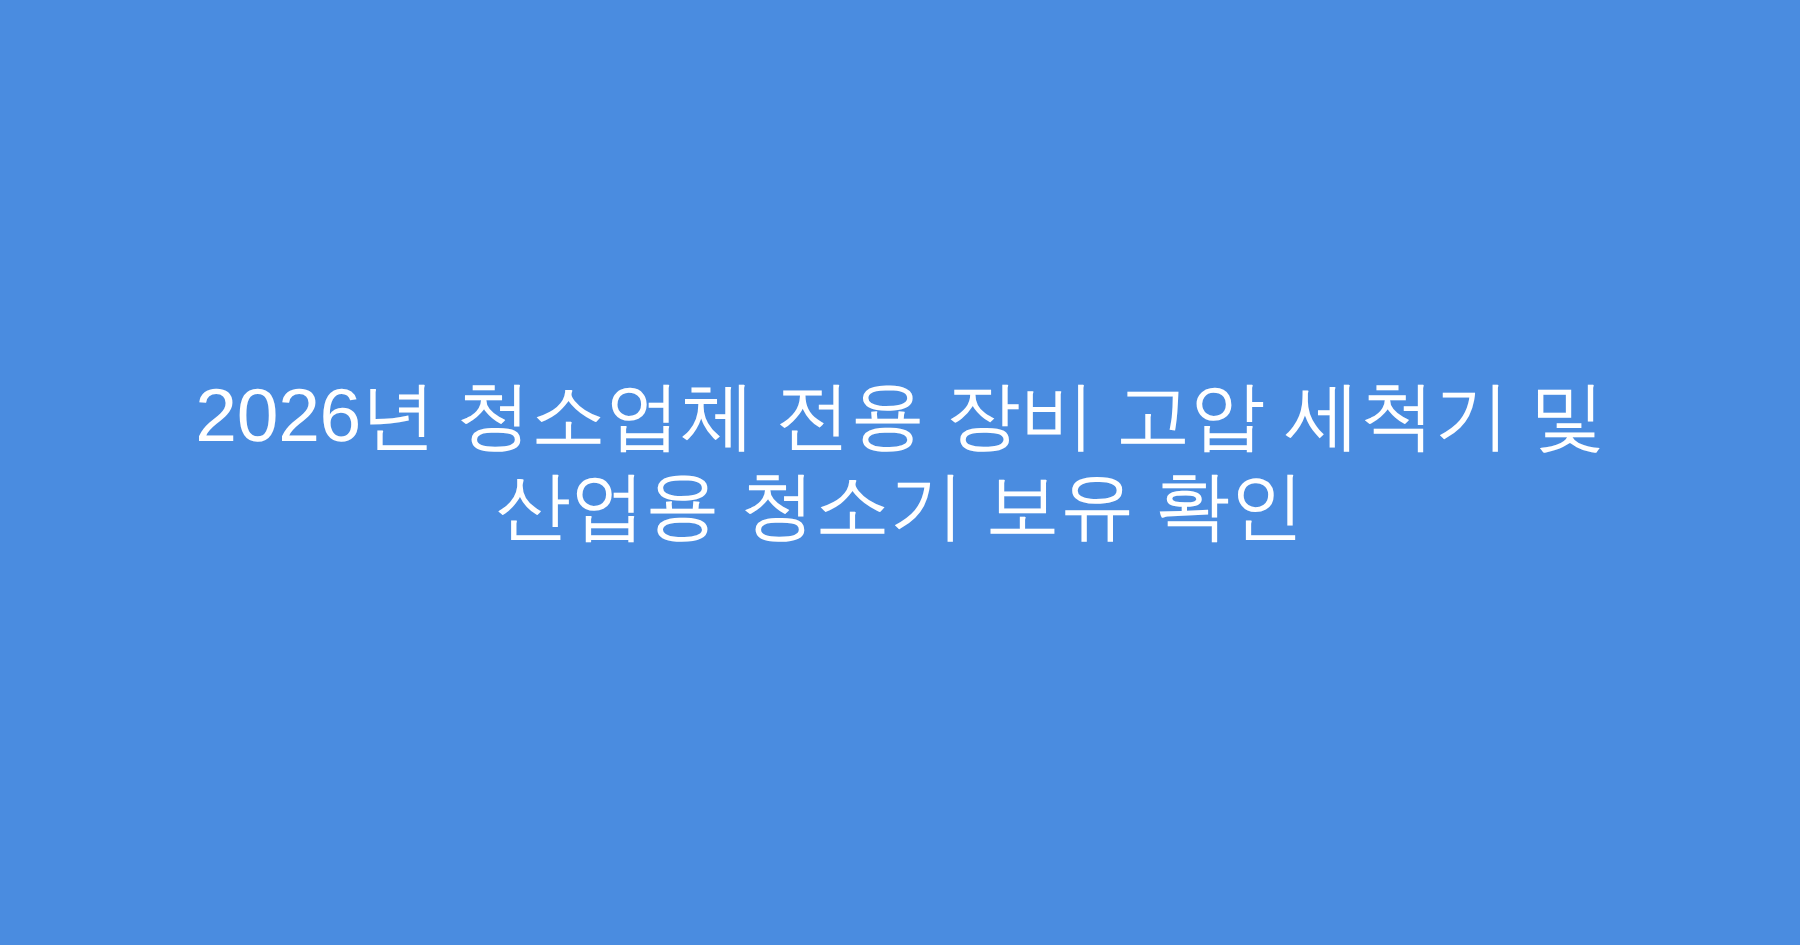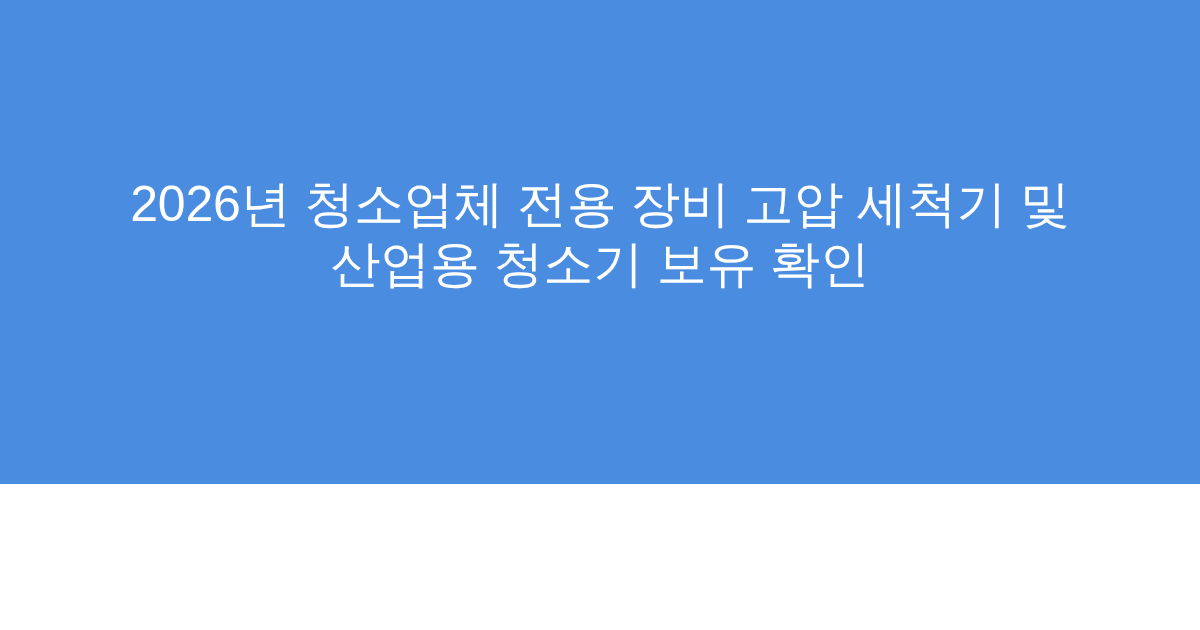--- a/index.html
+++ b/index.html
@@ -45,17 +45,17 @@
     letter-spacing: -0.2px;
     text-align: center;
     word-break: keep-all;
     white-space: normal;
     text-rendering: optimizeLegibility;
   }
 </style>
 </head>
 <body>
 
-<div class="og-card" style="background-color: rgb(74, 140, 224); width: 1200px; height: 484px;">
+<div class="og-card" style="background-color: rgb(74, 140, 224); width: 1200px; height: 630px;">
   <div class="card-inner">
     <h1 class="card-title" style="color: rgb(255, 255, 255);">2026년 청소업체 전용 장비 고압 세척기 및 산업용 청소기 보유 확인</h1>
   </div>
 </div>
 
 </body></html>

